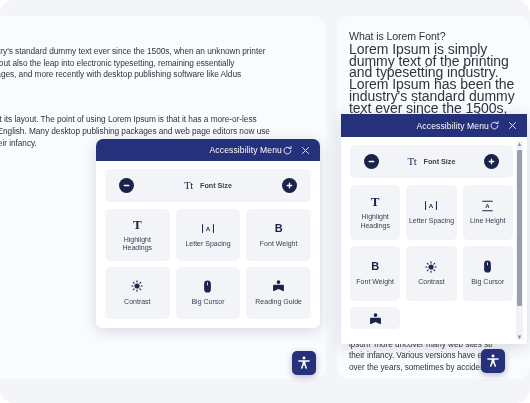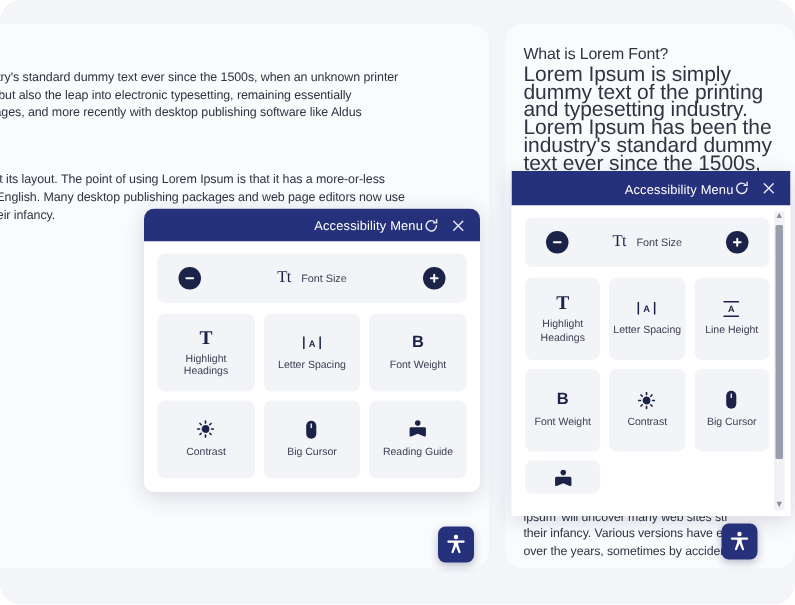--- a/index.html
+++ b/index.html
@@ -102,21 +102,21 @@
   }
   .circ-btn svg { display:block; }
   .fs-center { display: flex; align-items: center; gap: 7px; }
   .fs-glyph {
     font-family: "Liberation Serif", serif;
     color: #1c2348;
     font-size: 11px;
     line-height: 11px;
     letter-spacing: -0.4px;
   }
-  .fs-label { color: #3b4054; font-size: 7.2px; }
+  .fs-label { color: #3b4054; font-size: 7.2px; font-weight: bold; }
 
   .acc-grid {
     display: grid;
     grid-template-columns: repeat(3, 1fr);
     gap: 6px;
   }
   .acc-tile {
     background: #f3f4f7;
     border-radius: 5px;
     height: 52px;
@@ -387,21 +387,21 @@
 
   <div class="mobile-card">
     <div class="m-text">
       <div class="m-heading">What is Lorem Font?</div>
       <div class="m-body">Lorem Ipsum is simply dummy text of the printing and typesetting industry. Lorem Ipsum has been the industry's standard dummy text ever since the 1500s, when an unknown printer took a galley of type and scrambled it to make a type specimen book.</div>
     </div>
   </div>
 
   <div class="m-text-bottom">
     <div>default model text, and a search for 'lorem</div>
-    <div>ipsum' will uncover many web sites sti</div>
+    <div>ipsum' more uncover many web sites sti</div>
     <div>their infancy. Various versions have ev</div>
     <div>over the years, sometimes by accident,</div>
   </div>
 
   <div class="m-widget">
     <div class="m-header">
       <div class="acc-header-title">Accessibility Menu</div>
       <div class="acc-header-actions">
         <div class="hdr-icon">
           <svg width="11" height="11" viewBox="0 0 16 16" fill="none" stroke="currentColor" stroke-width="1.4" stroke-linecap="round">

